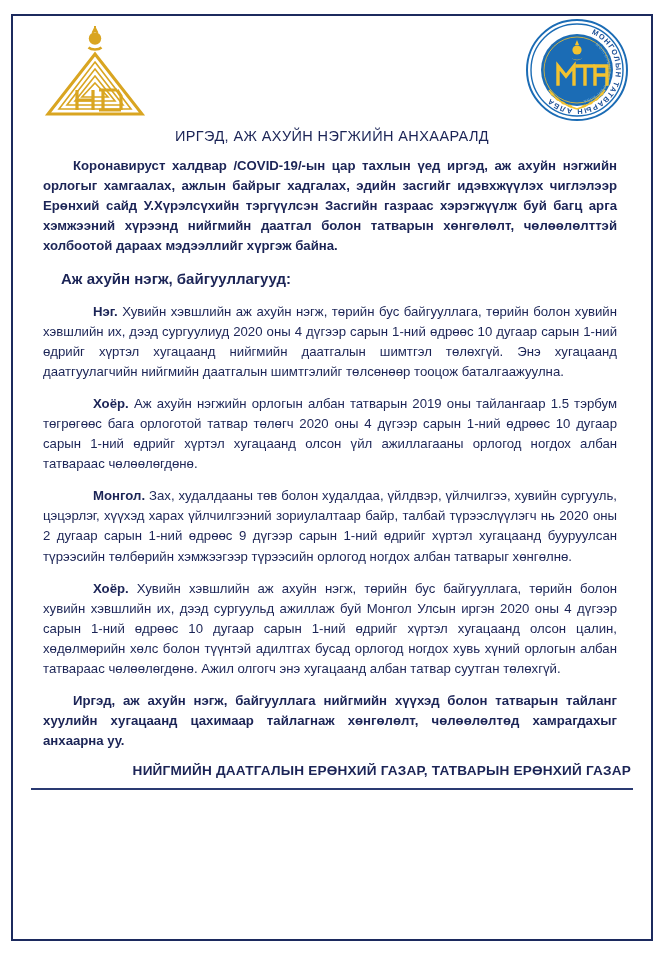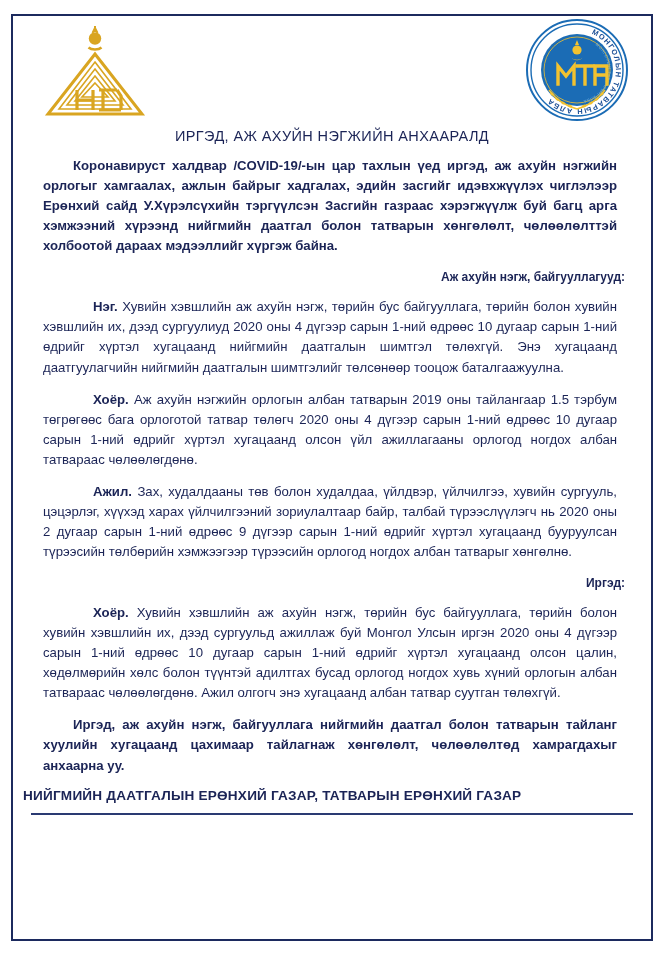--- a/index.html
+++ b/index.html
@@ -85,37 +85,36 @@
     font-weight: bold;
   }
 
   .lead-in {
     font-weight: bold;
     padding-left: 20px;
   }
 
   h2.section-head {
     margin: 0 0 11px 0;
-    font-size: 12px;
+    font-size: 15px;
     font-weight: bold;
     color: #1b2456;
     text-indent: 18px;
     line-height: 1.5;
-    text-align: right;
   }
 
   
   .footer {
     margin-top: 6px;
-    text-align: left;
+    text-align: right;
     font-size: 13.6px;
     font-weight: bold;
     letter-spacing: 0.2px;
     color: #1b2456;
-    padding: 0 10px;
+    padding: 0 20px;
   }
 
   .footer-rule {
     margin: 10px 18px 0 18px;
     height: 2px;
     background: #2a3a72;
   }
 </style>
 </head>
 <body>
@@ -213,32 +212,31 @@
         <span class="lead-in">Нэг.</span>
         <span>Хувийн хэвшлийн аж ахуйн нэгж, төрийн бус байгууллага, төрийн болон хувийн хэвшлийн их, дээд сургуулиуд 2020 оны 4 дүгээр сарын 1-ний өдрөөс 10 дугаар сарын 1-ний өдрийг хүртэл хугацаанд нийгмийн даатгалын шимтгэл төлөхгүй. Энэ хугацаанд даатгуулагчийн нийгмийн даатгалын шимтгэлийг төлсөнөөр тооцож баталгаажуулна.</span>
       </p>
 
       <p class="para">
         <span class="lead-in">Хоёр.</span>
         <span>Аж ахуйн нэгжийн орлогын албан татварын 2019 оны тайлангаар 1.5 тэрбум төгрөгөөс бага орлоготой татвар төлөгч 2020 оны 4 дүгээр сарын 1-ний өдрөөс 10 дугаар сарын 1-ний өдрийг хүртэл хугацаанд олсон үйл ажиллагааны орлогод ногдох албан татвараас чөлөөлөгдөнө.</span>
       </p>
 
       <p class="para">
-        <span class="lead-in">Ажил.</span>
+        <span class="lead-in">Монгол.</span>
         <span>Зах, худалдааны төв болон худалдаа, үйлдвэр, үйлчилгээ, хувийн сургууль, цэцэрлэг, хүүхэд харах үйлчилгээний зориулалтаар байр, талбай түрээслүүлэгч нь 2020 оны 2 дугаар сарын 1-ний өдрөөс 9 дүгээр сарын 1-ний өдрийг хүртэл хугацаанд бууруулсан түрээсийн төлбөрийн хэмжээгээр түрээсийн орлогод ногдох албан татварыг хөнгөлнө.</span>
       </p>
 
-      <h2 class="section-head">Иргэд:</h2>
 
 
       <p class="para">
         <span class="lead-in">Хоёр.</span>
         <span>Хувийн хэвшлийн аж ахуйн нэгж, төрийн бус байгууллага, төрийн болон хувийн хэвшлийн их, дээд сургуульд ажиллаж буй Монгол Улсын иргэн 2020 оны 4 дүгээр сарын 1-ний өдрөөс 10 дугаар сарын 1-ний өдрийг хүртэл хугацаанд олсон цалин, хөдөлмөрийн хөлс болон түүнтэй адилтгах бусад орлогод ногдох хувь хүний орлогын албан татвараас чөлөөлөгдөнө. Ажил олгогч энэ хугацаанд албан татвар суутган төлөхгүй.</span>
       </p>
 
-      <p class="para bold">Иргэд, аж ахуйн нэгж, байгууллага нийгмийн даатгал болон татварын тайланг хуулийн хугацаанд цахимаар тайлагнаж хөнгөлөлт, чөлөөлөлтөд хамрагдахыг анхаарна уу.</p>
+      <p class="para bold">Иргэд, аж ахуйн нэгж, байгууллага нийгмийн хүүхэд болон татварын тайланг хуулийн хугацаанд цахимаар тайлагнаж хөнгөлөлт, чөлөөлөлтөд хамрагдахыг анхаарна уу.</p>
     </div>
 
     <div class="footer">НИЙГМИЙН ДААТГАЛЫН ЕРӨНХИЙ ГАЗАР, ТАТВАРЫН ЕРӨНХИЙ ГАЗАР</div>
     <div class="footer-rule"></div>
 
   </div>
 </div>
 
 </body></html>

